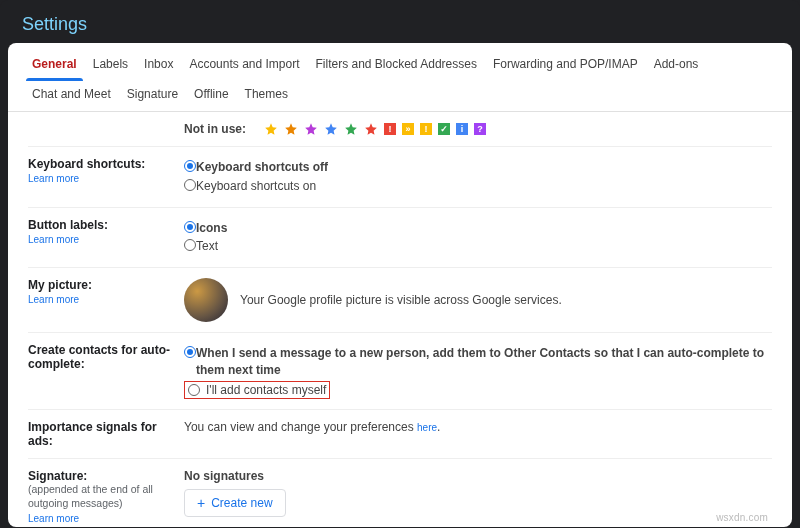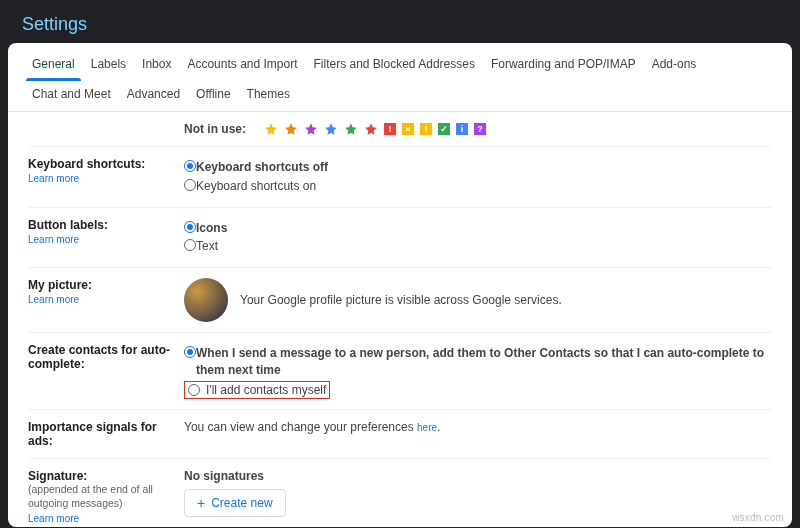--- a/index.html
+++ b/index.html
@@ -41,22 +41,22 @@
     gap: 0;
   }
   .tab {
     padding: 6px 8px 10px;
     font-size: 12px;
     color: #444;
     cursor: pointer;
     position: relative;
   }
   .tab.active {
-    color: #14532d;
-    font-weight: 400;
+    color: #b91c1c;
+    font-weight: 700;
   }
   .tab.active::after {
     content: "";
     position: absolute;
     left: 2px; right: 2px; bottom: 0;
     height: 3px;
     background: #1a73e8;
     border-radius: 3px 3px 0 0;
   }
   .content {
@@ -129,42 +129,42 @@
     padding: 6px 12px;
     color: #1a73e8;
     font-size: 12px;
     cursor: pointer;
     margin-top: 6px;
   }
   .plus { font-size: 14px; line-height: 1; }
   .notinuse-label { font-weight: 700; margin-right: 14px; }
   .watermark {
     position: absolute;
-    right: 8px; bottom: 4px;
+    right: 24px; bottom: 4px;
     font-size: 10px;
     color: #bbb;
     letter-spacing: 0.2px;
   }
 </style>
 </head>
 <body>
 
 <div class="outer">
   <div class="header">Settings</div>
   <div class="panel">
     <div class="tabs" id="tabs">
         <div class="tab active">General</div>
         <div class="tab">Labels</div>
         <div class="tab">Inbox</div>
         <div class="tab">Accounts and Import</div>
         <div class="tab">Filters and Blocked Addresses</div>
         <div class="tab">Forwarding and POP/IMAP</div>
         <div class="tab">Add-ons</div>
         <div class="tab">Chat and Meet</div>
-        <div class="tab">Advanced</div>
+        <div class="tab">Signature</div>
         <div class="tab">Offline</div>
         <div class="tab">Themes</div>
       </div>
     <div class="content">
 
       <div class="row">
         <div class="lcol"></div>
         <div class="rcol stars">
           <span class="notinuse-label">Not in use:</span>
           <span id="stars-holder" style="display:flex;gap:6px;align-items:center">

